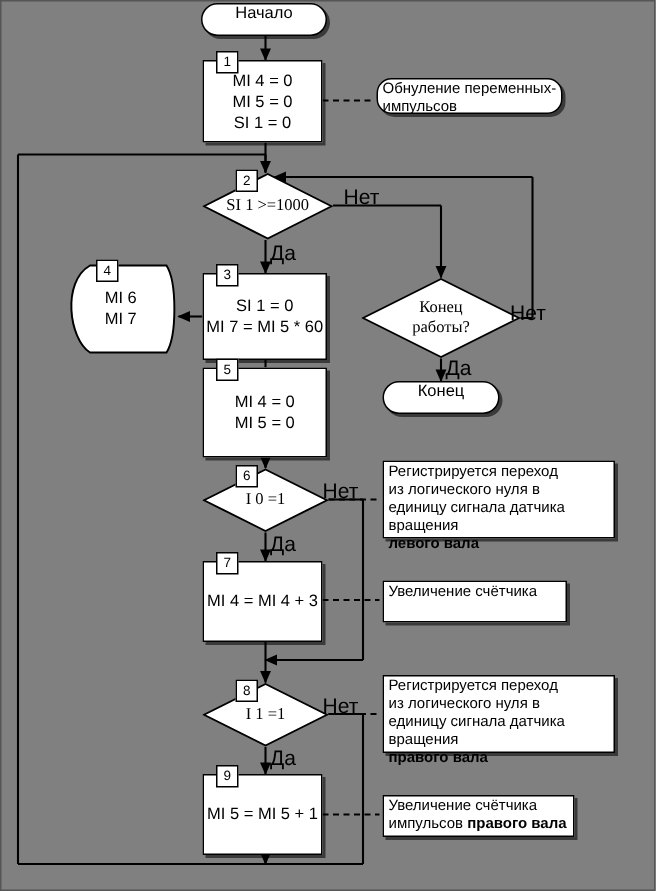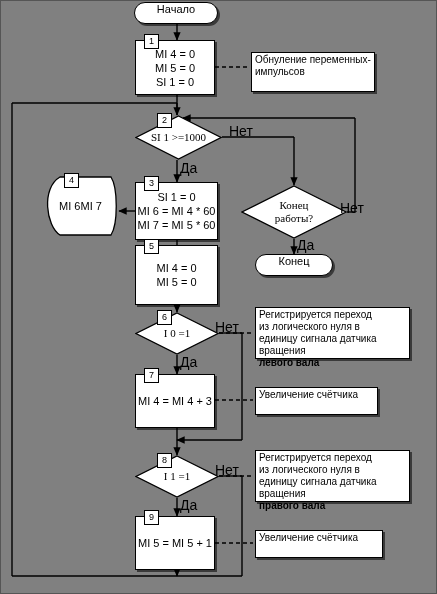--- a/index.html
+++ b/index.html
@@ -85,21 +85,21 @@
   }
   .outshape {
     position: absolute;
   }
   .outshape svg { position: absolute; left: 0; top: 0; }
   .outshape .otext {
     position: absolute;
     left: 0; top: 0;
     width: 100%; height: 100%;
     display: flex;
-    flex-direction: row;
+    flex-direction: column;
     align-items: center;
     justify-content: center;
     font-size: 11px;
     line-height: 14px;
     color: #000;
   }
   .comment {
     position: absolute;
     background: #ffffff;
     border: 1px solid #000;
@@ -197,21 +197,21 @@
     <span>Начало</span>
   </div>
 
   <div class="node" style="left:135px; top:40px; width:80px; height:55px;">
     <span class="badge">1</span>
     <span class="ln">MI 4 = 0</span>
     <span class="ln">MI 5 = 0</span>
     <span class="ln">SI 1 = 0</span>
   </div>
 
-  <div class="comment" style="left:251px; top:52px; width:124px; height:40px;">
+  <div class="comment" style="left:251px; top:52px; width:124px; height:24px;border-radius:10px;">
     <div>Обнуление переменных-</div>
     <div>импульсов</div>
   </div>
 
   <div class="diamond-wrap" style="left:135px; top:115px; width:87px; height:45px;">
     <svg width="87" height="45" viewBox="0 0 87 45">
       <polygon points="43.5,1 86,22.5 43.5,44 1,22.5" fill="#ffffff" stroke="#000" stroke-width="1.3"></polygon>
     </svg>
     <span class="badge" style="left:22px; top:-2px;">2</span>
     <div class="dtext">SI 1 &gt;=1000</div>
@@ -233,21 +233,20 @@
   <span class="edge-label" style="left:340px; top:203px;">Нет</span>
   <span class="edge-label" style="left:297px; top:240px;">Да</span>
 
   <div class="terminal" style="left:255px; top:254px; width:78px; height:22px;">
     <span>Конец</span>
   </div>
 
   <div class="node" style="left:135px; top:182px; width:83px; height:58px;">
     <span class="badge">3</span>
     <span class="ln">SI 1 = 0</span>
-    <span class="ln">MI 6 = MI 4 * 60</span>
     <span class="ln">MI 7 = MI 5 * 60</span>
   </div>
 
   <div class="outshape" style="left:42px; top:176px; width:77px; height:60px;">
     <svg width="77" height="60" viewBox="0 0 77 60">
       <path d="M18,1 L69,1 C76,12 76,48 69,59 L18,59 C4,50 -1,12 18,1 Z" fill="#ffffff" stroke="#000" stroke-width="1.3"></path>
     </svg>
     <span class="badge" style="left:22px; top:-3px;">4</span>
     <div class="otext">
       <span>MI 6</span>
@@ -306,16 +305,17 @@
     <div class="bold">правого вала</div>
   </div>
 
   <div class="node" style="left:135px; top:516px; width:80px; height:54px;">
     <span class="badge">9</span>
     <span class="ln">MI 5 = MI 5 + 1</span>
   </div>
 
   <div class="comment" style="left:255px; top:530px; width:128px; height:28px;">
     <div>Увеличение счётчика</div>
+    <div><span>импульсов </span><span class="bold">правого вала</span></div>
   </div>
 
   <div class="frame"></div>
 </div>
 
 </body></html>

